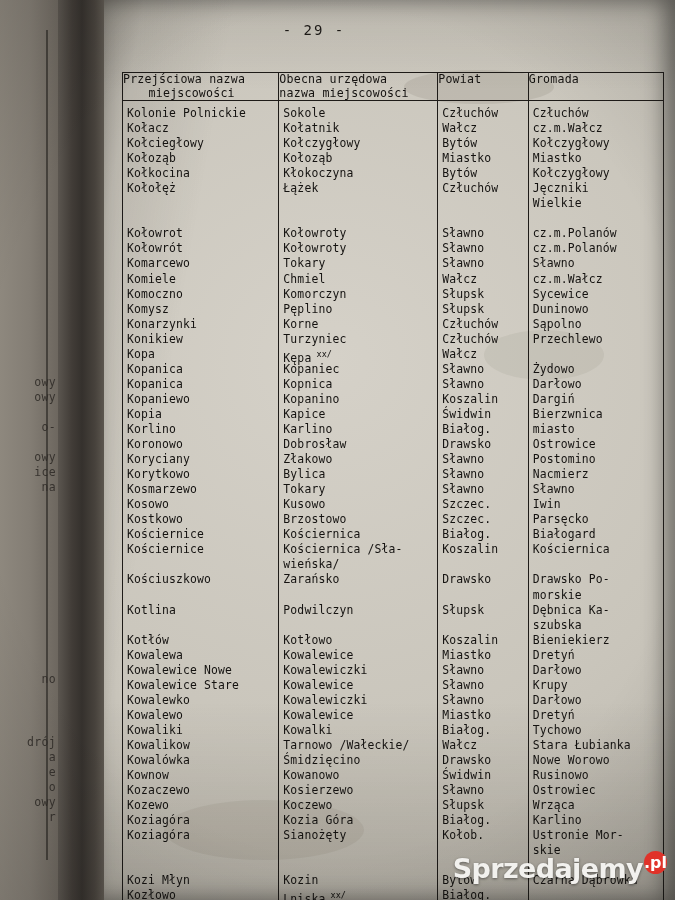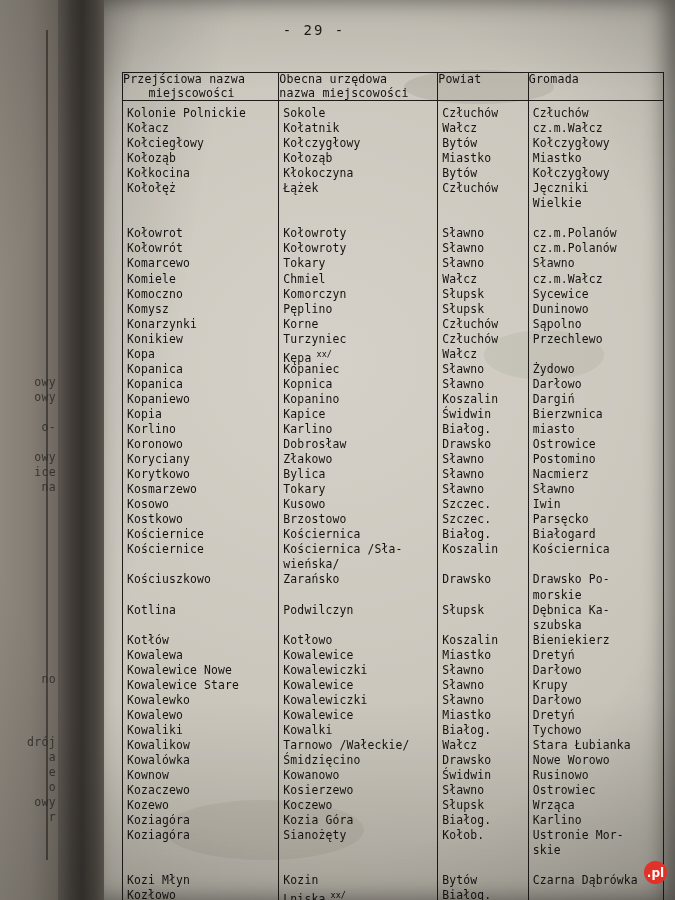--- a/index.html
+++ b/index.html
@@ -195,21 +195,21 @@
   }
   #watermark .dotpl {
     display: inline-flex;
     align-items: center;
     justify-content: center;
     width: 23px;
     height: 23px;
     border-radius: 50%;
     background: #e03229;
     color: #ffffff;
-    font-size: 12px;
+    font-size: 16px;
     letter-spacing: 0;
     margin-left: 1px;
     margin-top: -2px;
     text-shadow: none;
   }
 </style>
 </head>
 <body>
 
 <div id="scan">
@@ -499,16 +499,17 @@
         </tbody>
       </table>
     </div>
 
     <div id="ink-filter"></div>
   </div>
 
   <div id="vignette"></div>
 
   <div id="watermark">
+    <span>Sprzedajemy</span>
     <span class="dotpl">.pl</span>
   </div>
 
 </div>
 
 </body></html>

